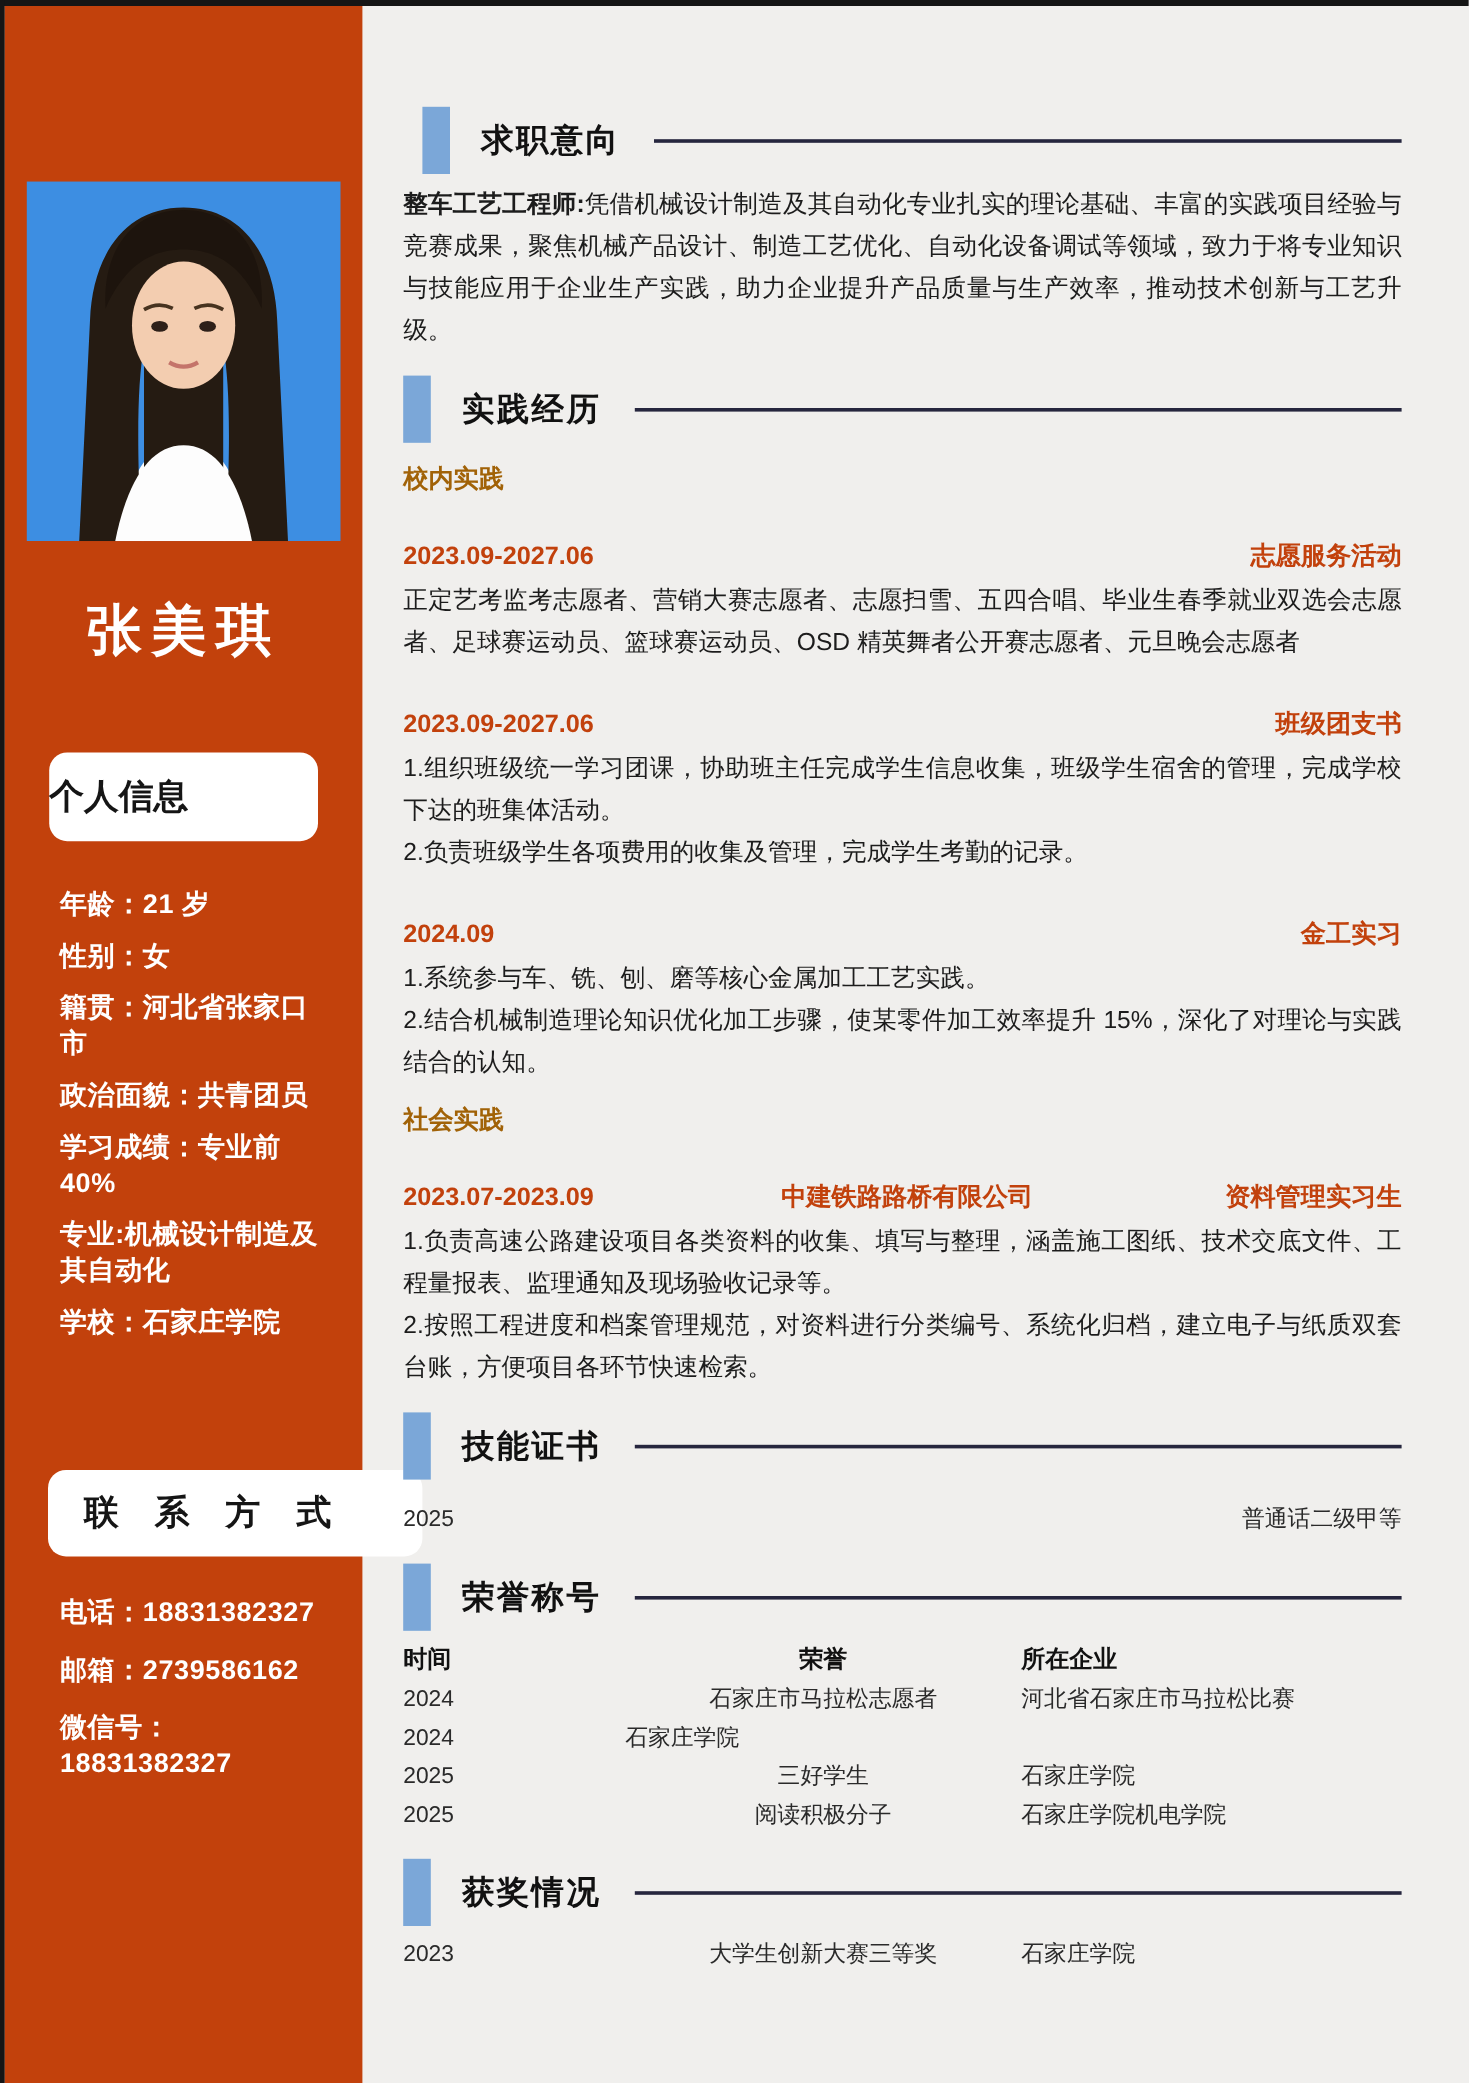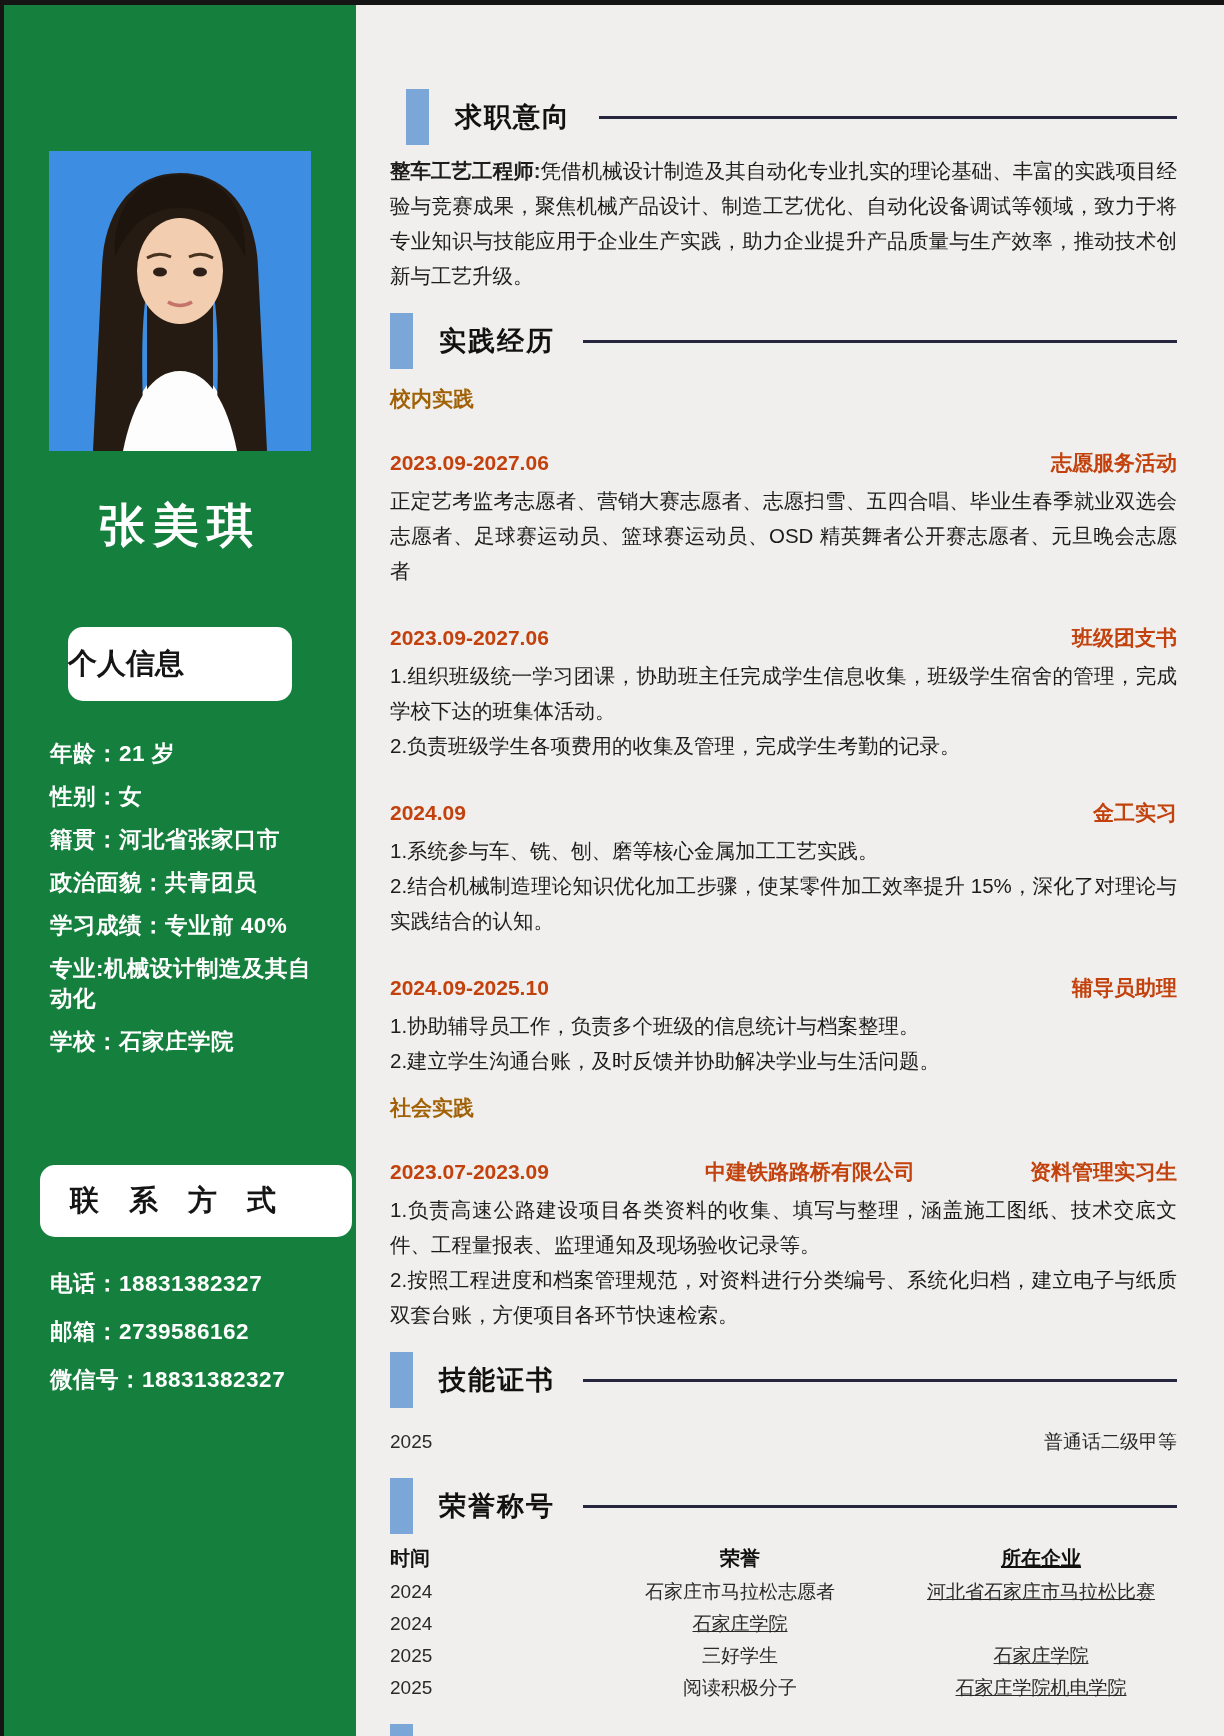--- a/index.html
+++ b/index.html
@@ -6,21 +6,21 @@
   body {
     width:1224px; height:1736px; overflow:hidden;
     background:#f0efed;
     font-family:"Liberation Sans","DejaVu Sans",sans-serif;
     color:#1c1c1c;
   }
   .page { display:flex; width:1224px; height:1736px; box-sizing:border-box;
           border-top:5px solid #151515; border-left:4px solid #151515; }
 
   
-  .sidebar { width:352px; flex-shrink:0; background:#15803d; color:#fff; }
+  .sidebar { width:298px; flex-shrink:0; background:#c2410c; color:#fff; }
   .photo { width:262px; height:300px; margin:146px auto 0; overflow:hidden; }
   .photo svg { display:block; }
   .name { margin:44px 0 0; text-align:center; font-size:46px; font-weight:bold;
           letter-spacing:8px; color:#fff; }
   .side-box { background:#fff; color:#151515; border-radius:15px;
               width:224px; height:74px; margin:70px auto 0;
               display:flex; align-items:center; justify-content:flex-start;
               font-size:29px; font-weight:bold; }
   .contact-box { width:312px; height:72px; margin:108px 4px 0 36px; }
   .contact-title { letter-spacing:30px; margin-left:30px; white-space:nowrap; }
@@ -52,21 +52,21 @@
   .entry-role-r { text-align:right; white-space:nowrap; }
   .entry-desc { font-size:20.5px; line-height:35px; margin:0 0 4px;
                 white-space:pre-line; text-align:justify; }
 
   .cert-row { display:flex; justify-content:space-between; font-size:19px;
               color:#2a2a2a; margin:18px 0 6px; line-height:32px; }
 
   .tbl { margin-top:8px; font-size:19px; color:#2a2a2a; }
   .tbl-row { display:grid; grid-template-columns:185px 330px 1fr; line-height:32px; }
   .tbl-row .c2 { text-align:center; white-space:nowrap; }
-  .tbl-row .c3 { text-align:center; white-space:nowrap;text-decoration:underline; }
+  .tbl-row .c3 { text-align:left; white-space:nowrap; }
   .tbl-head { font-weight:bold; font-size:20px; color:#111; margin-bottom:2px; }
 </style>
 </head>
 <body>
 
 <div class="page">
 
   <aside class="sidebar">
 
     <div class="photo">
@@ -165,28 +165,20 @@
 
           <div class="entry">
             <div class="entry-head">
               <span>2024.09</span>
               <span class="entry-role-r">金工实习</span>
             </div>
             <p class="entry-desc">1.系统参与车、铣、刨、磨等核心金属加工工艺实践。
 2.结合机械制造理论知识优化加工步骤，使某零件加工效率提升 15%，深化了对理论与实践结合的认知。</p>
           </div>
 
-          <div class="entry">
-            <div class="entry-head">
-              <span>2024.09-2025.10</span>
-              <span class="entry-role-r">辅导员助理</span>
-            </div>
-            <p class="entry-desc">1.协助辅导员工作，负责多个班级的信息统计与档案整理。
-2.建立学生沟通台账，及时反馈并协助解决学业与生活问题。</p>
-          </div>
         </div>
 
       <h3 class="group-label">社会实践</h3>
 
       <div>
 
           <div class="entry">
             <div class="entry-head entry-head-3">
               <span>2023.07-2023.09</span>
               <span class="entry-company">中建铁路路桥有限公司</span>

